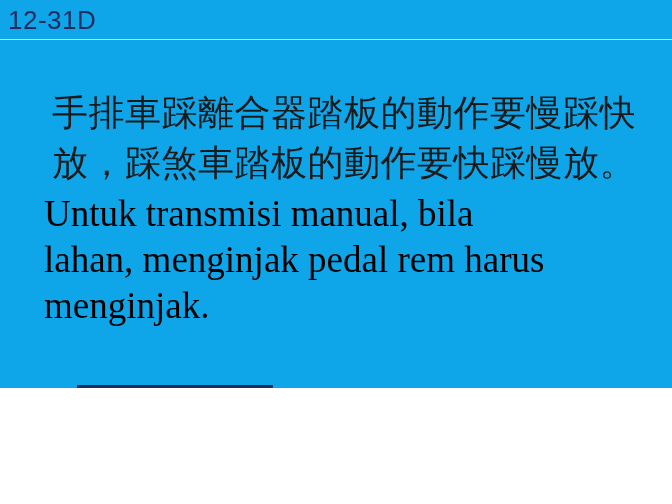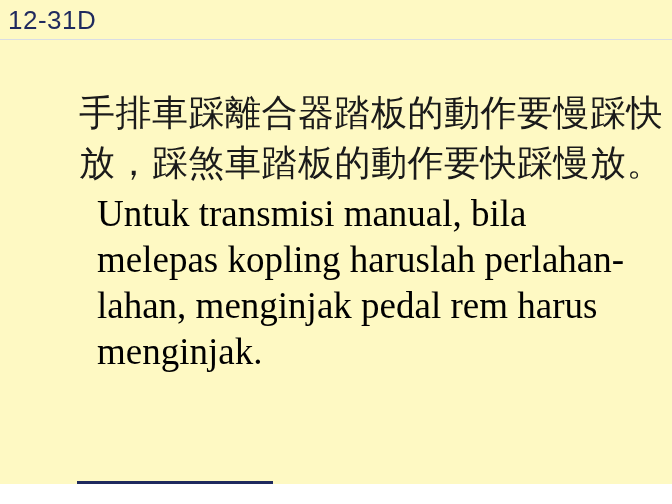--- a/index.html
+++ b/index.html
@@ -3,22 +3,22 @@
 <meta charset="utf-8">
 <style>
   html, body {
     margin: 0;
     padding: 0;
     background: #ffffff;
   }
   .slide {
     position: relative;
     width: 672px;
-    height: 484px;
-    background: #fef9c3;
+    height: 388px;
+    background: #0ea5e9;
     overflow: hidden;
     font-family: "Liberation Sans", sans-serif;
   }
   .slide-label {
     position: absolute;
     left: 8px;
     top: 4px;
     font-size: 26px;
     line-height: 32px;
     color: #1f2a5e;
@@ -40,32 +40,31 @@
     width: 600px;
     color: #1a1a1a;
     font-family: "DejaVu Sans", sans-serif;
     font-size: 36px;
     line-height: 50px;
     letter-spacing: 0.5px;
     font-weight: 400;
   }
   .latin-paragraph {
     position: absolute;
-    left: 70px;
+    left: 44px;
     top: 191px;
     width: 580px;
     color: #000000;
     font-family: "Liberation Serif", "DejaVu Serif", serif;
     font-size: 37px;
     line-height: 46px;
     font-weight: 400;
   }
   .text-line {
     white-space: nowrap;
-    margin-left: 27px;
   }
   .bottom-accent-line {
     position: absolute;
     left: 77px;
     bottom: 0;
     width: 196px;
     height: 3px;
     background: #1f2a5e;
   }
 </style>
@@ -78,20 +77,19 @@
 
   <div class="header-divider"></div>
 
   <div class="cjk-paragraph">
     <div class="text-line">手排車踩離合器踏板的動作要慢踩快</div>
     <div class="text-line">放，踩煞車踏板的動作要快踩慢放。</div>
   </div>
 
   <div class="latin-paragraph">
     <div class="text-line">Untuk transmisi manual, bila</div>
-    <div class="text-line">melepas kopling haruslah perlahan-</div>
     <div class="text-line">lahan, menginjak pedal rem harus</div>
     <div class="text-line">menginjak.</div>
   </div>
 
   <div class="bottom-accent-line"></div>
 
 </div>
 
 </body></html>

